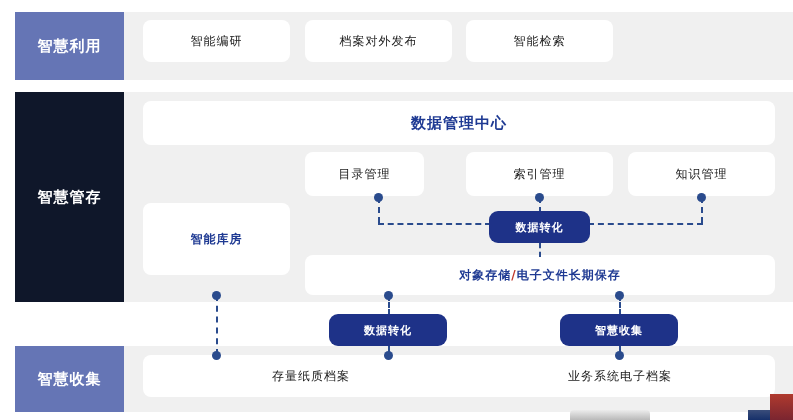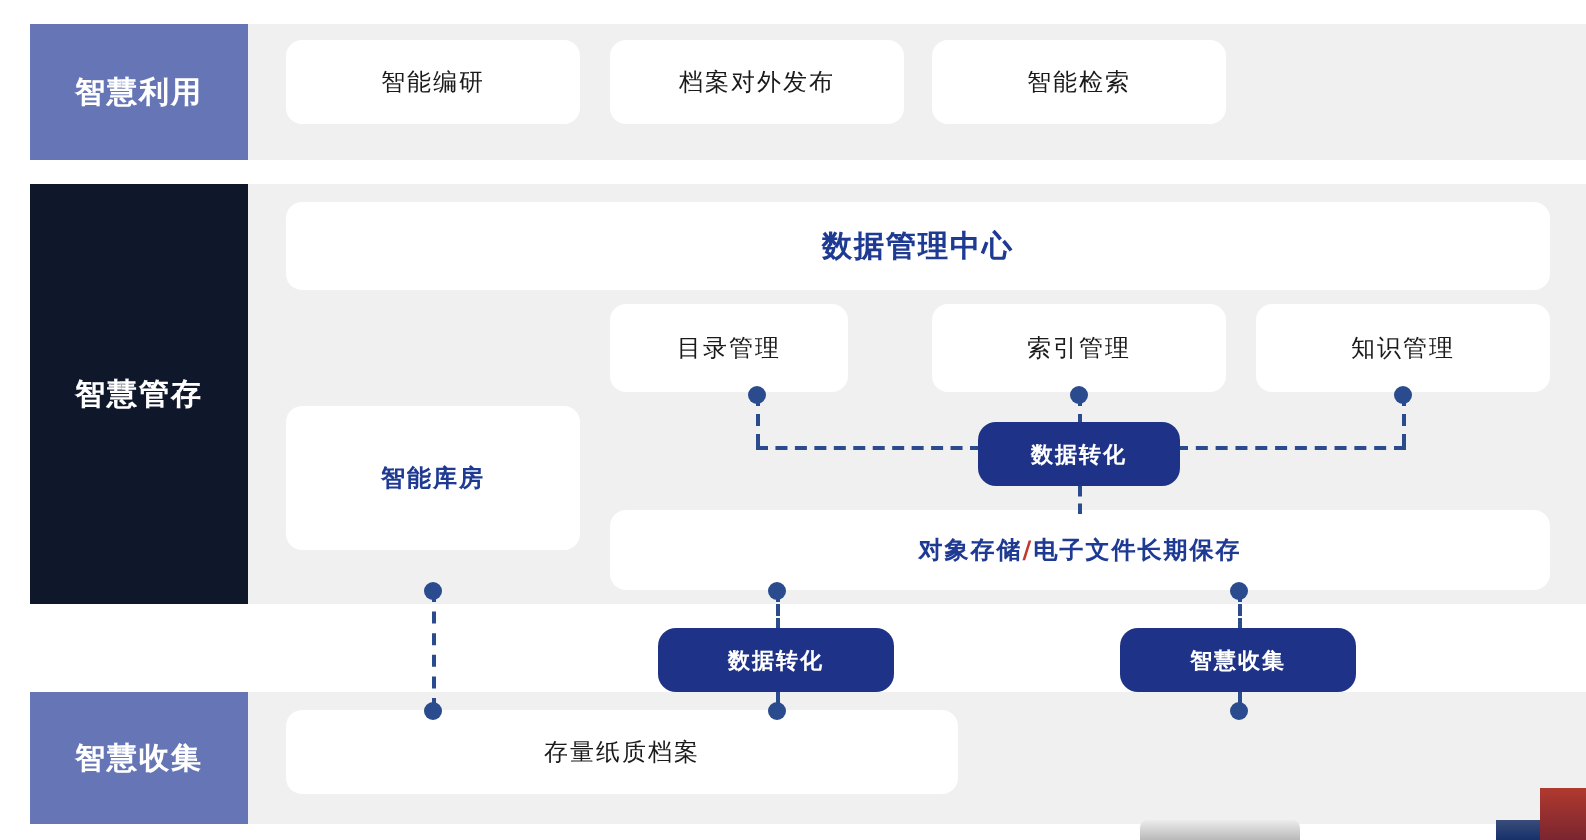--- a/index.html
+++ b/index.html
@@ -175,20 +175,21 @@
   <div class="vline" style="left:539px;top:243px;height:14px;"></div>
 
   <div class="band" style="top:346px;height:66px;">
     <div class="band-bg"></div>
     <div class="side-label light">
       <span>智慧收集</span>
     </div>
   </div>
 
   <div class="card" style="left:143px;top:355px;width:336px;height:42px;">存量纸质档案</div>
+  <div class="card" style="left:465px;top:355px;width:310px;height:42px;">业务系统电子档案</div>
 
   <div class="dot" style="left:212px;top:291px;"></div>
   <div class="vline" style="left:216px;top:295px;height:60px;"></div>
   <div class="dot" style="left:212px;top:351px;"></div>
 
   <div class="dot" style="left:384px;top:291px;"></div>
   <div class="vline" style="left:388px;top:295px;height:20px;"></div>
   <div class="pill" style="left:329px;top:314px;width:118px;height:32px;">数据转化</div>
   <div class="vline" style="left:388px;top:346px;height:10px;"></div>
   <div class="dot" style="left:384px;top:351px;"></div>

